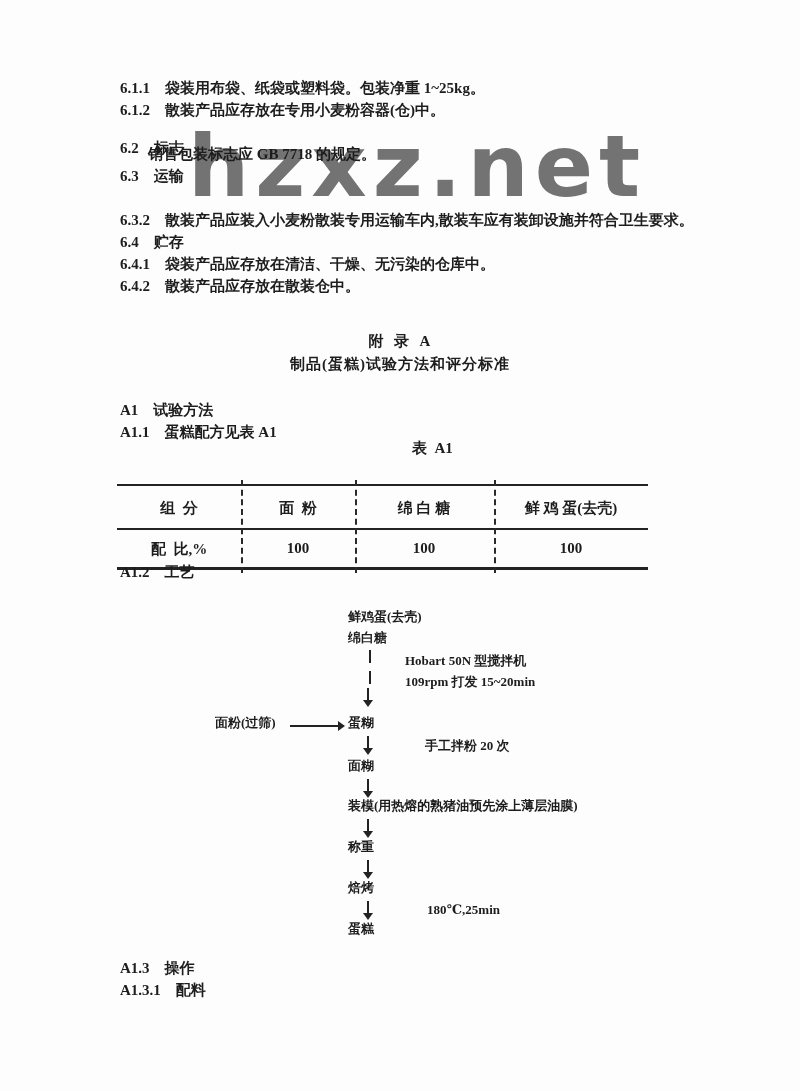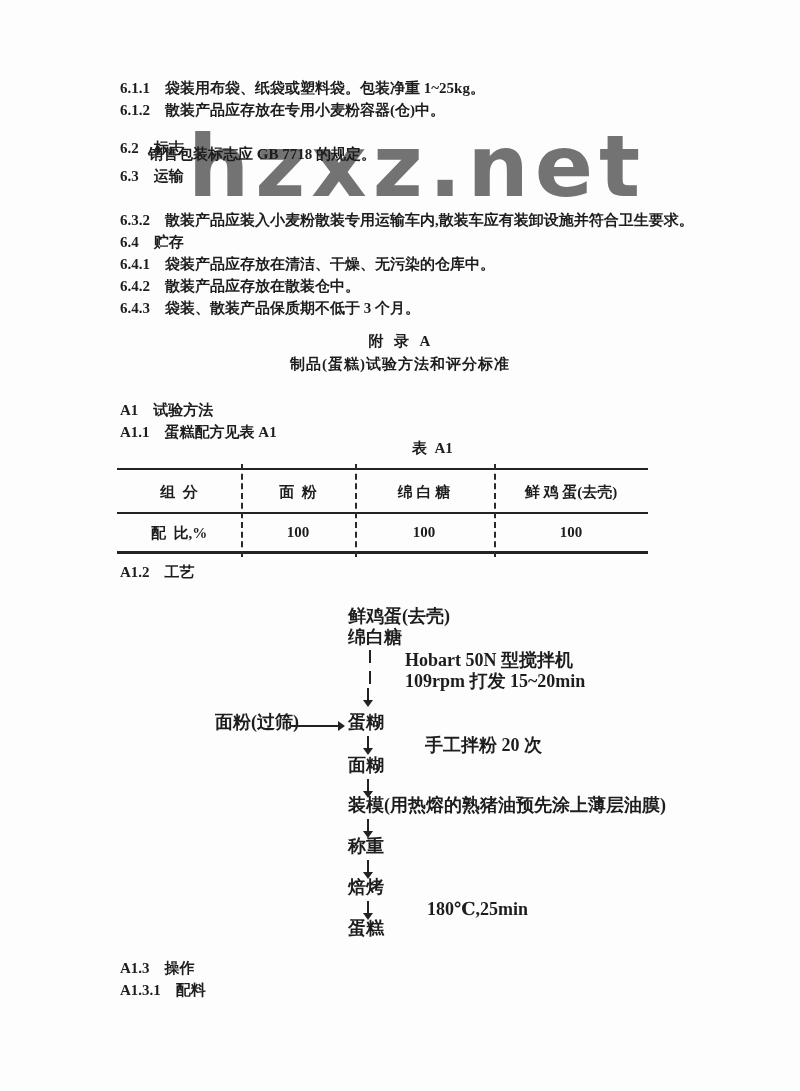--- a/index.html
+++ b/index.html
@@ -6,28 +6,28 @@
   .page{position:relative;width:800px;height:1091px;background:#fdfdfd;overflow:hidden;
         font-family:"Liberation Serif","DejaVu Serif",serif;color:#1d1d1d;font-weight:700;}
   .wm{position:absolute;left:188px;top:116px;font-family:"DejaVu Sans","Liberation Sans",sans-serif;
       font-weight:700;font-size:86px;letter-spacing:6px;color:#737373;z-index:0;user-select:none;}
   .ln{position:absolute;left:120px;font-size:15px;line-height:17px;white-space:pre;z-index:1;}
   .ln .num{display:inline-block;margin-right:15px;}
   .indent{left:148px;}
   .center{left:0;width:800px;text-align:center;letter-spacing:1px;}
   .caption{left:412px;}
   
-  .tbl{position:absolute;left:117px;top:468px;width:531px;height:81px;
+  .tbl{position:absolute;left:117px;top:484px;width:531px;height:81px;
        border-top:2px solid #232323;border-bottom:3px solid #232323;z-index:1;}
   .tbl .midline{position:absolute;left:0;top:42px;width:531px;height:2px;background:#232323;}
   .tbl .vsep{position:absolute;top:-6px;height:93px;width:0;border-left:2px dashed #2a2a2a;}
   .tbl .cell{position:absolute;transform:translateX(-50%);font-size:15px;white-space:pre;}
   .hrow{top:13px;} .drow{top:54px;}
   
-  .fl{position:absolute;font-size:18px;line-height:17px;white-space:pre;z-index:1;}
+  .fl{position:absolute;font-size:13px;line-height:17px;white-space:pre;z-index:1;}
   .varrow{position:absolute;left:363px;width:10px;z-index:1;}
   .varrow .stem{width:2px;background:#222;margin:0 auto;}
   .varrow .head{width:0;height:0;border-left:5px solid transparent;border-right:5px solid transparent;
                 border-top:7px solid #222;margin:0 auto;}
   .vdash{position:absolute;left:367px;width:0;border-left:2px solid transparent;
          border-image:none;z-index:1;}
   .vdash .d{width:2px;height:13px;background:#222;margin-bottom:8px;}
   .harrow{position:absolute;top:721px;left:290px;width:55px;height:10px;z-index:1;}
   .harrow .bar{position:absolute;top:4px;left:0;width:48px;height:2px;background:#222;}
   .harrow .head{position:absolute;top:0;right:0;width:0;height:0;
@@ -43,21 +43,20 @@
 
   <div class="ln" style="top:80px"><span class="num">6.1.1</span><span>袋装用布袋、纸袋或塑料袋。包装净重 1~25kg。</span></div>
   <div class="ln" style="top:102px"><span class="num">6.1.2</span><span>散装产品应存放在专用小麦粉容器(仓)中。</span></div>
   <div class="ln" style="top:140px"><span class="num">6.2</span><span>标志</span></div>
   <div class="ln indent" style="top:146px"><span>销售包装标志应 GB 7718 的规定。</span></div>
   <div class="ln" style="top:168px"><span class="num">6.3</span><span>运输</span></div>
   <div class="ln" style="top:212px"><span class="num">6.3.2</span><span>散装产品应装入小麦粉散装专用运输车内,散装车应有装卸设施并符合卫生要求。</span></div>
   <div class="ln" style="top:234px"><span class="num">6.4</span><span>贮存</span></div>
   <div class="ln" style="top:256px"><span class="num">6.4.1</span><span>袋装产品应存放在清洁、干燥、无污染的仓库中。</span></div>
   <div class="ln" style="top:278px"><span class="num">6.4.2</span><span>散装产品应存放在散装仓中。</span></div>
-  <div class="ln" style="top:300px"><span class="num">6.4.3</span><span>袋装、散装产品保质期不低于 3 个月。</span></div>
 
   <div class="ln center" style="top:333px">附  录  A</div>
   <div class="ln center" style="top:356px">制品(蛋糕)试验方法和评分标准</div>
 
   <div class="ln" style="top:402px"><span class="num">A1</span><span>试验方法</span></div>
   <div class="ln" style="top:424px"><span class="num">A1.1</span><span>蛋糕配方见表 A1</span></div>
 
   <div class="ln caption" style="top:440px">表  A1</div>
   <div class="tbl">
     <div class="midline"></div>

